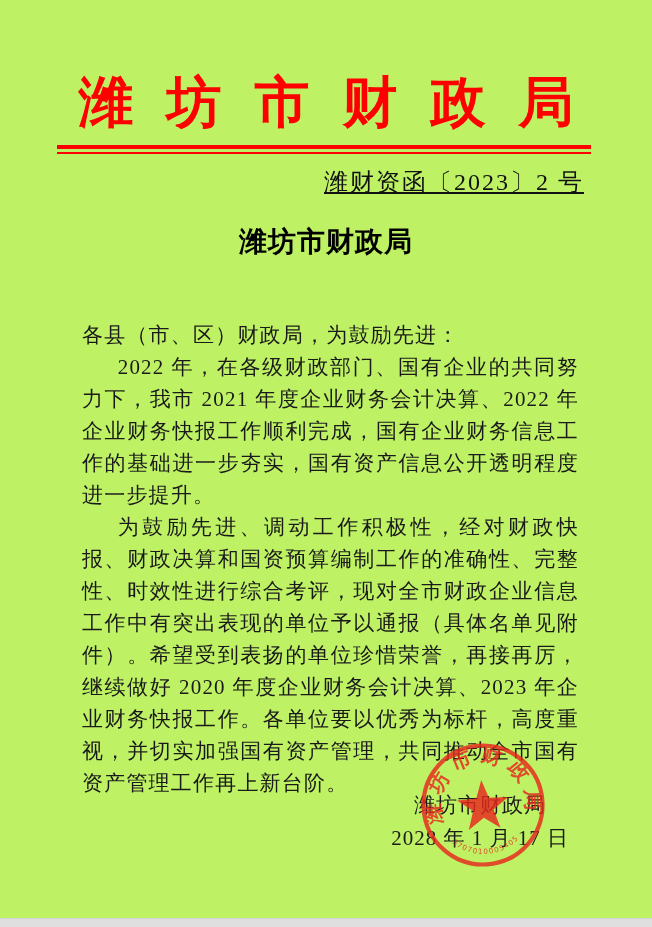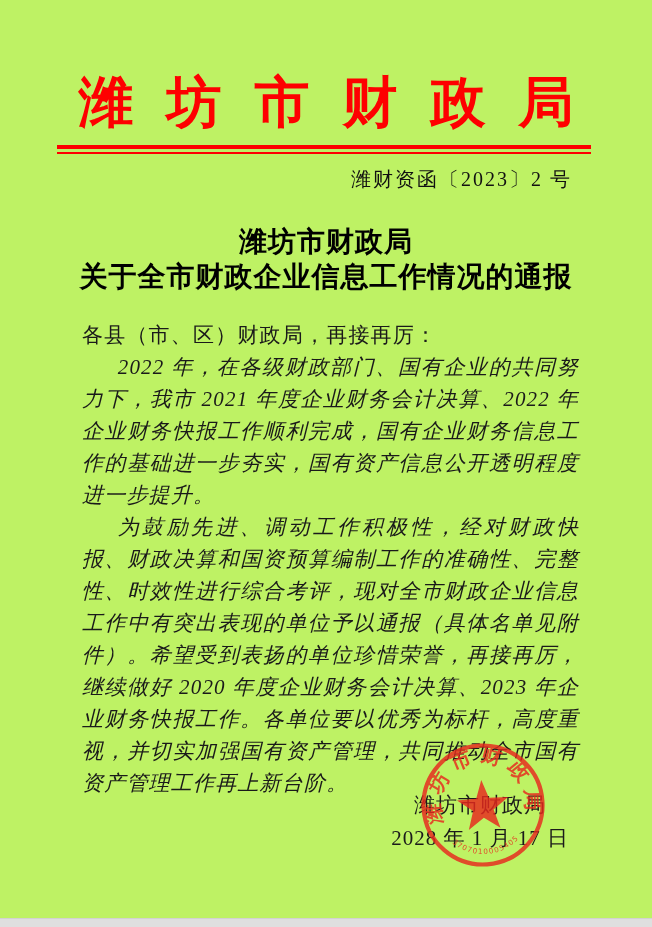--- a/index.html
+++ b/index.html
@@ -25,40 +25,41 @@
     color: #fe0000;
     letter-spacing: 33px;
     padding-left: 33px; 
     white-space: nowrap;
   }
   .rule-wrap { position: absolute; top: 145px; left: 57px; width: 534px; }
   .rule-thick { height: 4px; background: #fe0000; }
   .rule-thin  { height: 2px; background: #fe0000; margin-top: 3px; }
 
   .doc-number {
-    position: absolute; top: 166px; right: 80px;
-    font-size: 20px; letter-spacing: 2px; color: #111;
+    position: absolute; top: 166px; right: 68px;
+    font-size: 24px; letter-spacing: 2px; color: #111;
     white-space: nowrap;
+    text-decoration: underline;
   }
 
   .doc-title {
     position: absolute; top: 224px; left: 0; width: 652px;
     text-align: center; font-weight: 700;
     font-size: 28px; line-height: 35px; color: #000;
     letter-spacing: 1px;
   }
 
   .body-text {
     position: absolute; top: 319px; left: 82px; width: 497px;
     font-size: 21px; line-height: 32px;
     text-align: justify; text-justify: inter-character;
     letter-spacing: 1.2px;
   }
   .body-text p { margin: 0; }
-  .body-text p.indent { text-indent: 1.7em; font-style: italic; }
+  .body-text p.indent { text-indent: 1.7em; }
 
   .attachment-note {
     position: absolute; top: 727px; left: 82px; width: 510px;
     font-size: 21px; letter-spacing: 1.2px;
     text-indent: 1.2em; white-space: nowrap;
   }
 
   .signature-block {
     position: absolute; top: 789px; left: 366px; width: 228px;
     text-align: center; font-size: 21px; letter-spacing: 1px;
@@ -92,25 +93,24 @@
 
   <div class="rule-wrap">
     <div class="rule-thick"></div>
     <div class="rule-thin"></div>
   </div>
 
   <div class="doc-number">潍财资函〔2023〕2 号</div>
 
   <div class="doc-title">
     <div>潍坊市财政局</div>
-    <div>关于全市财政企业信息工作情况的通报</div>
   </div>
 
   <div class="body-text">
-    <p>各县（市、区）财政局，再接再厉：</p>
+    <p>各县（市、区）财政局，为鼓励先进：</p>
     <p class="indent">2022 年，在各级财政部门、国有企业的共同努力下，我市 2021 年度企业财务会计决算、2022 年企业财务快报工作顺利完成，国有企业财务信息工作的基础进一步夯实，国有资产信息公开透明程度进一步提升。</p>
     <p class="indent">为鼓励先进、调动工作积极性，经对财政快报、财政决算和国资预算编制工作的准确性、完整性、时效性进行综合考评，现对全市财政企业信息工作中有突出表现的单位予以通报（具体名单见附件）。希望受到表扬的单位珍惜荣誉，再接再厉，继续做好 2020 年度企业财务会计决算、2023 年企业财务快报工作。各单位要以优秀为标杆，高度重视，并切实加强国有资产管理，共同推动全市国有资产管理工作再上新台阶。</p>
   </div>
 
 
   <div class="signature-block">
     <div class="signature-agency">潍坊市财政局</div>
     <div class="signature-date">2028 年 1 月 17 日</div>
   </div>
 

